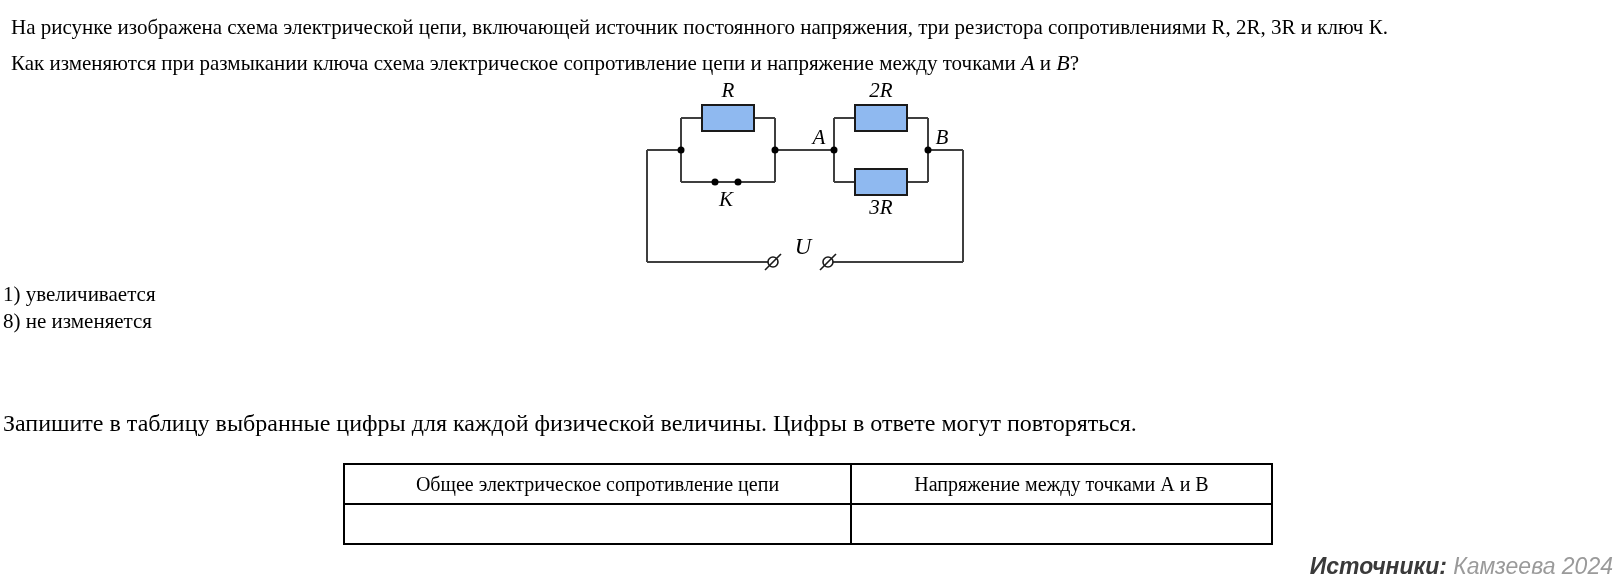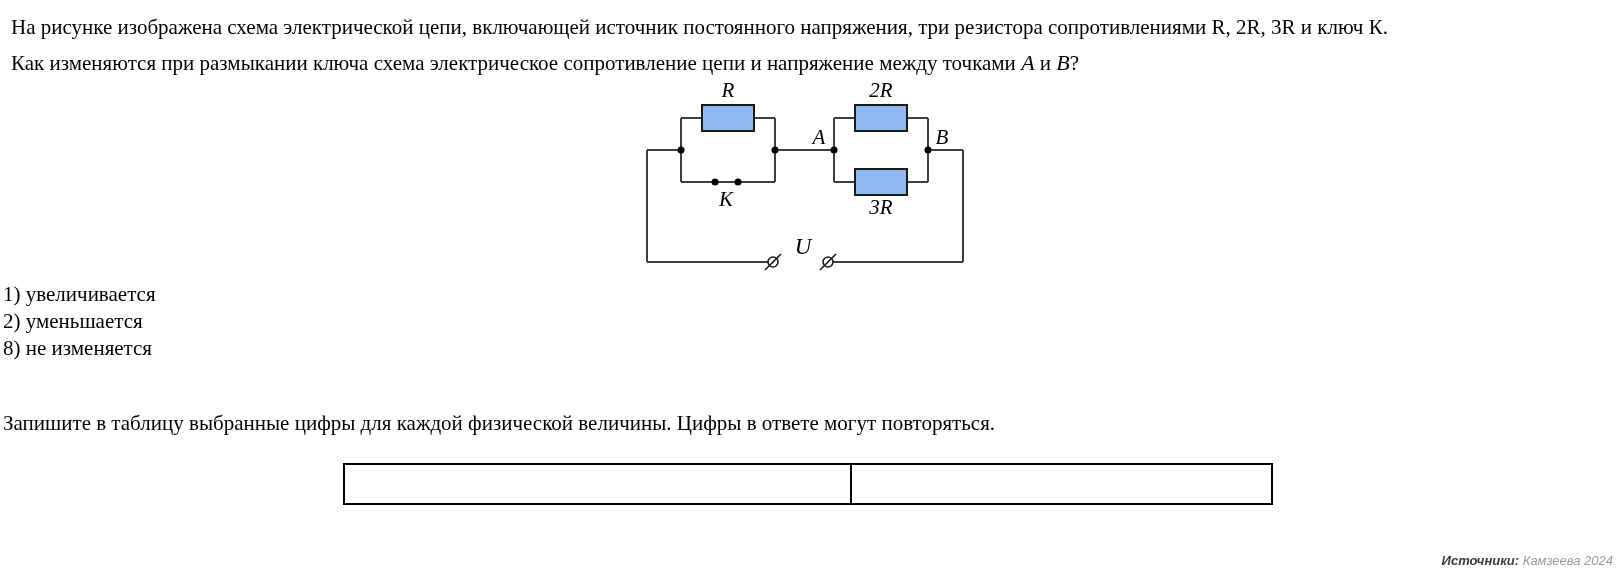--- a/index.html
+++ b/index.html
@@ -51,21 +51,21 @@
     width: 1200px;
     font-size: 21px;
     line-height: 27px;
   }
   .instructions div { margin: 0; }
 
   .note {
     left: 3px;
     top: 410px;
     width: 1500px;
-    font-size: 21px;
+    font-size: 24px;
     line-height: 27px;
   }
 
   table.answer {
     position: absolute;
     left: 343px;
     top: 463px;
     width: 928px;
     border-collapse: collapse;
     table-layout: fixed;
@@ -81,21 +81,21 @@
     font-family: "Liberation Serif", serif;
   }
   .col-left  { width: 507px; }
   .col-right { width: 421px; }
 
   .source {
     right: 3px;
     top: 553px;
     font-family: "Liberation Sans", sans-serif;
     font-style: italic;
-    font-size: 13px;
+    font-size: 23px;
     white-space: nowrap;
   }
   .source .src-label { font-weight: bold; color: #3a3a3a; }
   .source .src-value { color: #9a9a9a; }
 </style>
 </head>
 <body>
 
 <div class="abs question">
   <p>На рисунке изображена схема электрической цепи, включающей источник постоянного напряжения, три резистора сопротивлениями R, 2R, 3R и ключ К.</p>
@@ -149,32 +149,35 @@
     <text x="281" y="139" text-anchor="middle" class="circuit-label">3R</text>
     <text x="126" y="131" text-anchor="middle" class="circuit-label">K</text>
     <text x="219" y="69" text-anchor="middle" class="circuit-label">A</text>
     <text x="342" y="69" text-anchor="middle" class="circuit-label">B</text>
     <text x="203" y="179" text-anchor="middle" class="circuit-label big">U</text>
   </svg>
 </div>
 
 <div class="abs instructions">
   <div>1) увеличивается</div>
-  <div>2) уменьшается</div>
   <div>8) не изменяется</div>
 </div>
 
 <div class="abs note">Запишите в таблицу выбранные цифры для каждой физической величины. Цифры в ответе могут повторяться.</div>
 
 <table class="answer">
   <colgroup>
     <col class="col-left">
     <col class="col-right">
   </colgroup>
   <tbody>
+      <tr>
+    <th>Общее электрическое сопротивление цепи</th>
+    <th>Напряжение между точками А и В</th>
+  </tr>
   <tr>
     <td></td>
     <td></td>
   </tr>
 </tbody>
   </table>
 
 <div class="abs source">
   <span class="src-label">Источники:</span>
   <span class="src-value">Камзеева 2024</span>

